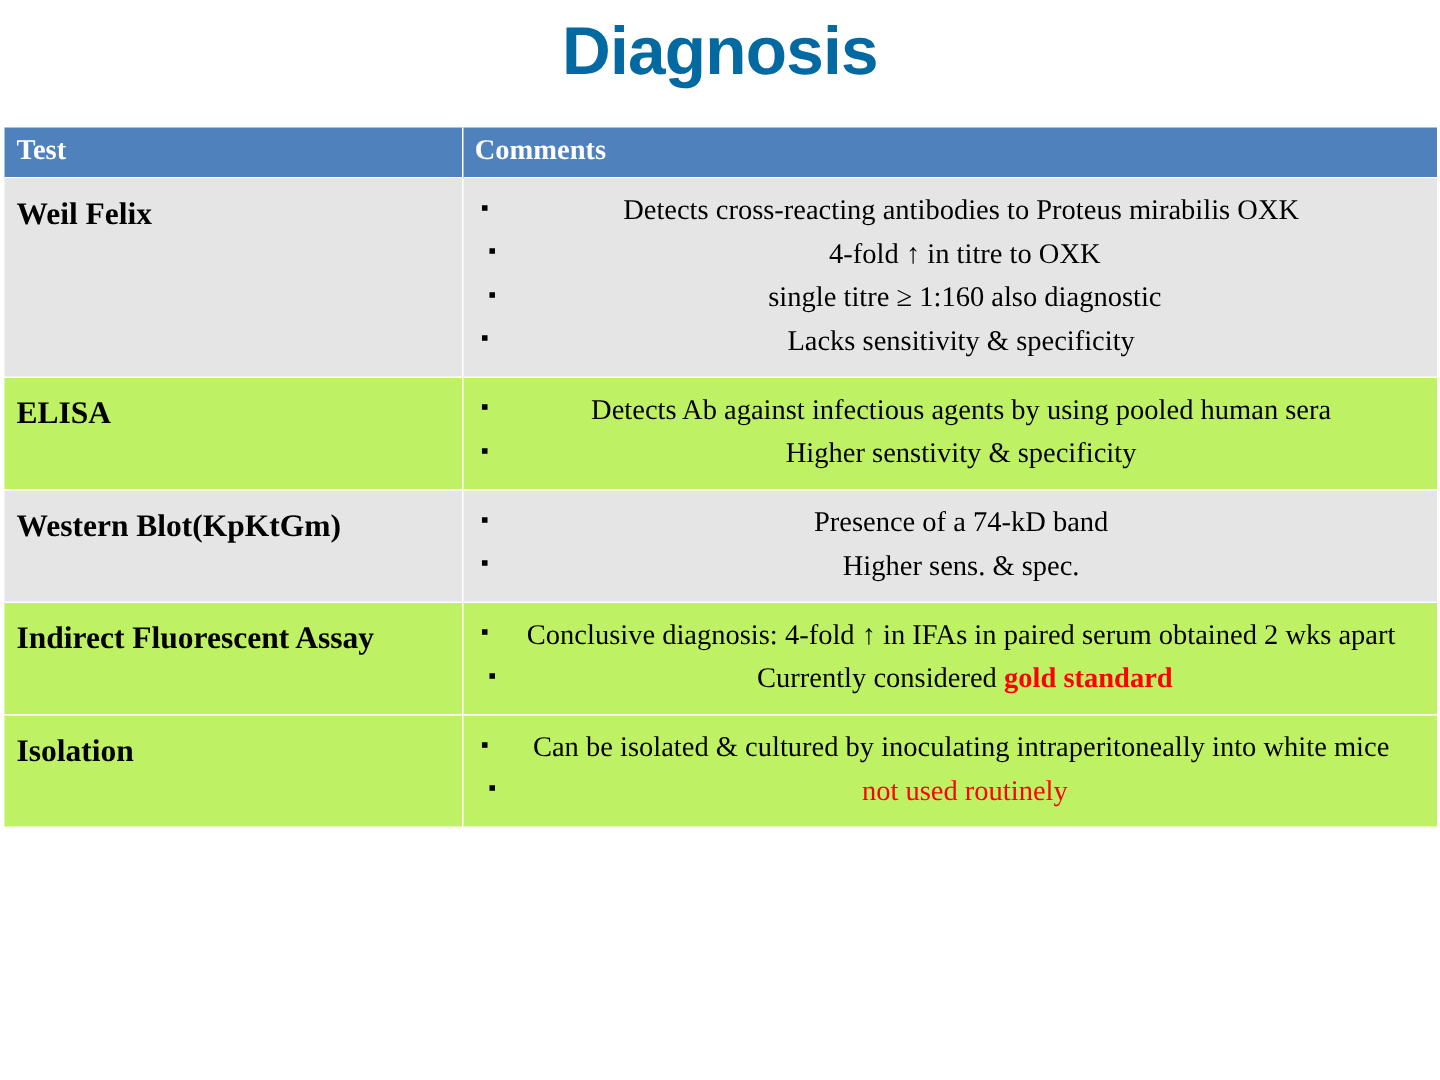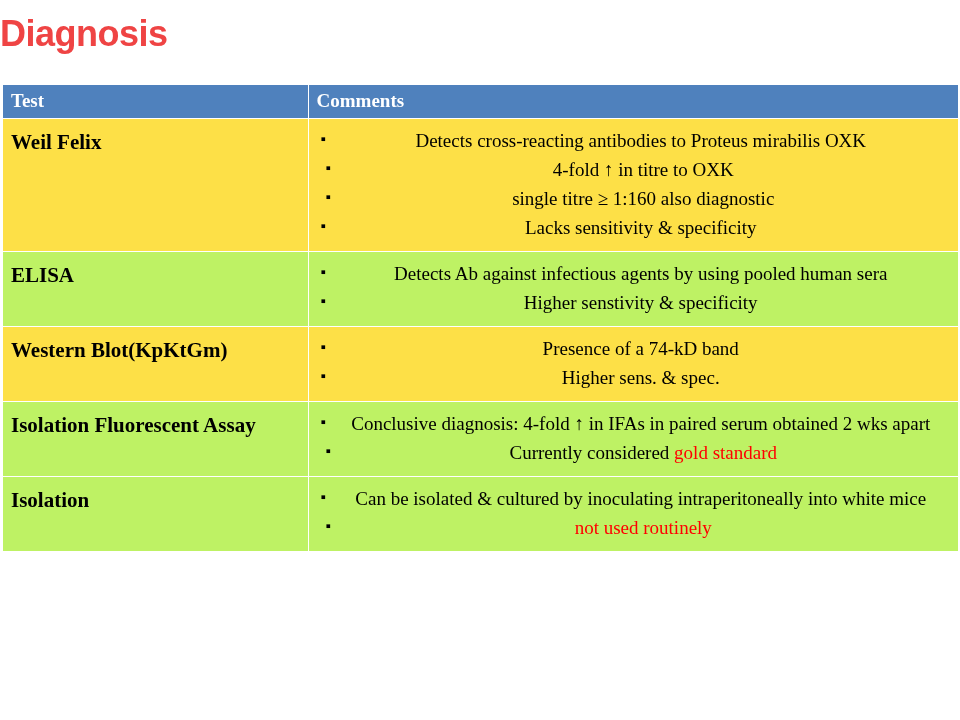--- a/index.html
+++ b/index.html
@@ -16,26 +16,26 @@
   .slide {
     position: relative;
     width: 960px;
     height: 720px;
   }
   .slide-title {
     position: absolute;
     left: 0;
     top: 6px;
     width: 960px;
-    text-align: left;
+    text-align: center;
     font-family: "Liberation Sans", sans-serif;
     font-weight: bold;
-    font-size: 36px;
+    font-size: 45px;
     line-height: 56px;
-    color: #ef4444;
+    color: #0369a1;
     letter-spacing: -0.5px;
   }
   .table-wrap {
     position: absolute;
     left: 3px;
     top: 85px;
     width: 955px;
   }
   table.diag-table {
     width: 955px;
@@ -59,21 +59,21 @@
   }
   thead th.th-test {
     border-right: 1px solid #ffffff;
   }
 
   tbody td {
     vertical-align: top;
     border-top: 1px solid #ffffff;
     border-bottom: 1px solid #ffffff;
   }
-  tbody tr.row-odd td { background: #fde047; }
+  tbody tr.row-odd td { background: #e5e5e5; }
   tbody tr.row-even td { background: #bef264; }
 
   td.cell-test {
     font-family: "Liberation Serif", serif;
     font-weight: bold;
     font-size: 21px;
     line-height: 26px;
     color: #000000;
     padding: 10px 6px 8px 8px;
     border-right: 1px solid #ffffff;
@@ -102,21 +102,21 @@
     left: 0;
     top: -1px;
     font-size: 15px;
     color: #000000;
   }
   ul.bullets li.indent { padding-left: 18px; }
   ul.bullets li.indent::before { left: 5px; }
 
   .red {
     color: #FF0000;
-    font-weight: normal;
+    font-weight: bold;
   }
 </style>
 </head>
 <body>
 
 <div class="slide">
 
   <div class="slide-title">Diagnosis</div>
 
   <div class="table-wrap">
@@ -155,21 +155,21 @@
           <tr class="row-odd">
             <td class="cell-test">Western Blot(KpKtGm)</td>
             <td class="cell-comments">
               <ul class="bullets">
                 <li><span>Presence of a 74-kD band</span></li>
                 <li><span>Higher sens. &amp; spec.</span></li>
               </ul>
             </td>
           </tr>
           <tr class="row-even">
-            <td class="cell-test">Isolation Fluorescent Assay</td>
+            <td class="cell-test">Indirect Fluorescent Assay</td>
             <td class="cell-comments">
               <ul class="bullets">
                 <li><span>Conclusive diagnosis: 4-fold ↑ in IFAs in paired serum obtained 2 wks apart</span></li>
                 <li class="indent"><span>Currently considered </span><span class="red">gold standard</span></li>
               </ul>
             </td>
           </tr>
           <tr class="row-even">
             <td class="cell-test">Isolation</td>
             <td class="cell-comments">

